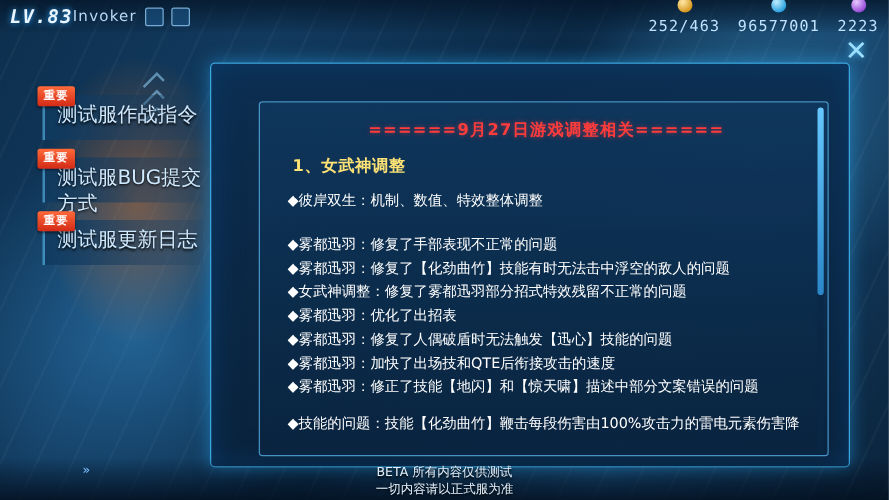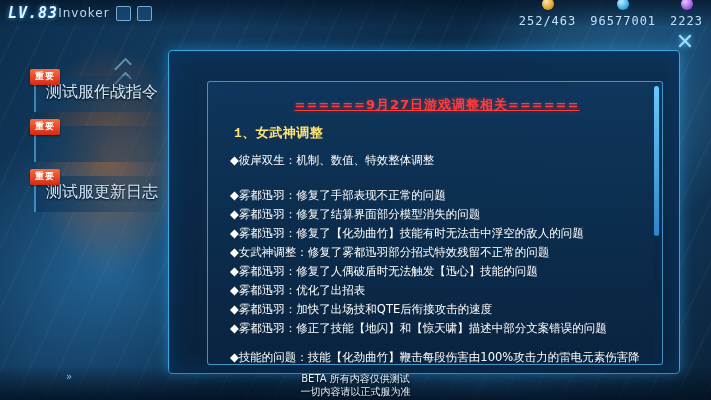--- a/index.html
+++ b/index.html
@@ -173,29 +173,27 @@
     line-height: 17px;
   }
   .notice-title {
     color: #ff3c3c;
     font-weight: bold;
     font-size: 13px;
     text-align: center;
     letter-spacing: 1px;
     margin: 4px 0 12px 0;
     text-shadow: 0 0 4px rgba(255,60,60,.5);
-    text-decoration: underline;
   }
   .sec-title {
     color: #ffe375;
     font-weight: bold;
     font-size: 13px;
     margin: 4px 0 10px 12px;
     letter-spacing: .5px;
-    font-family: Liberation Mono, monospace;
   }
   .line {
     color: #ffffff;
     margin: 0 0 2px 8px;
     white-space: nowrap;
     overflow: hidden;
     text-overflow: clip;
   }
   .line.head {
     margin-bottom: 8px;
@@ -298,20 +296,21 @@
     <div class="chev"></div>
   </div>
 
   <div class="list">
     <div class="list-item">
       <span class="badge">重要</span>
       <span class="list-label">测试服作战指令</span>
     </div>
     <div class="list-item">
       <span class="badge">重要</span>
+      <span class="list-label">测试服BUG提交方式</span>
     </div>
     <div class="list-item">
       <span class="badge">重要</span>
       <span class="list-label">测试服更新日志</span>
     </div>
   </div>
 
   <div class="modal">
 
     <div class="tabs">
@@ -321,25 +320,24 @@
 
     <div class="panel">
       <div class="panel-inner-frame">
         <div class="content">
           <div class="notice-title">======9月27日游戏调整相关======</div>
           <div class="sec-title">1、女武神调整</div>
 
           <div class="line head">◆彼岸双生：机制、数值、特效整体调整</div>
           <div class="gap"></div>
           <div class="line">◆雾都迅羽：修复了手部表现不正常的问题</div>
-          <div class="line">◆雾都迅羽：修复了结算界面部分模型消失的问题</div>
           <div class="line">◆雾都迅羽：修复了【化劲曲竹】技能有时无法击中浮空的敌人的问题</div>
           <div class="line">◆女武神调整：修复了雾都迅羽部分招式特效残留不正常的问题</div>
+          <div class="line">◆雾都迅羽：优化了出招表</div>
           <div class="line">◆雾都迅羽：修复了人偶破盾时无法触发【迅心】技能的问题</div>
-          <div class="line">◆雾都迅羽：优化了出招表</div>
           <div class="line">◆雾都迅羽：加快了出场技和QTE后衔接攻击的速度</div>
           <div class="line">◆雾都迅羽：修正了技能【地闪】和【惊天啸】描述中部分文案错误的问题</div>
           <div class="gap"></div>
           <div class="line">◆技能的问题：技能【化劲曲竹】鞭击每段伤害由100%攻击力的雷电元素伤害降</div>
 
         </div>
         <div class="scrollbar">
           <div class="scrollthumb"></div>
         </div>
       </div>

